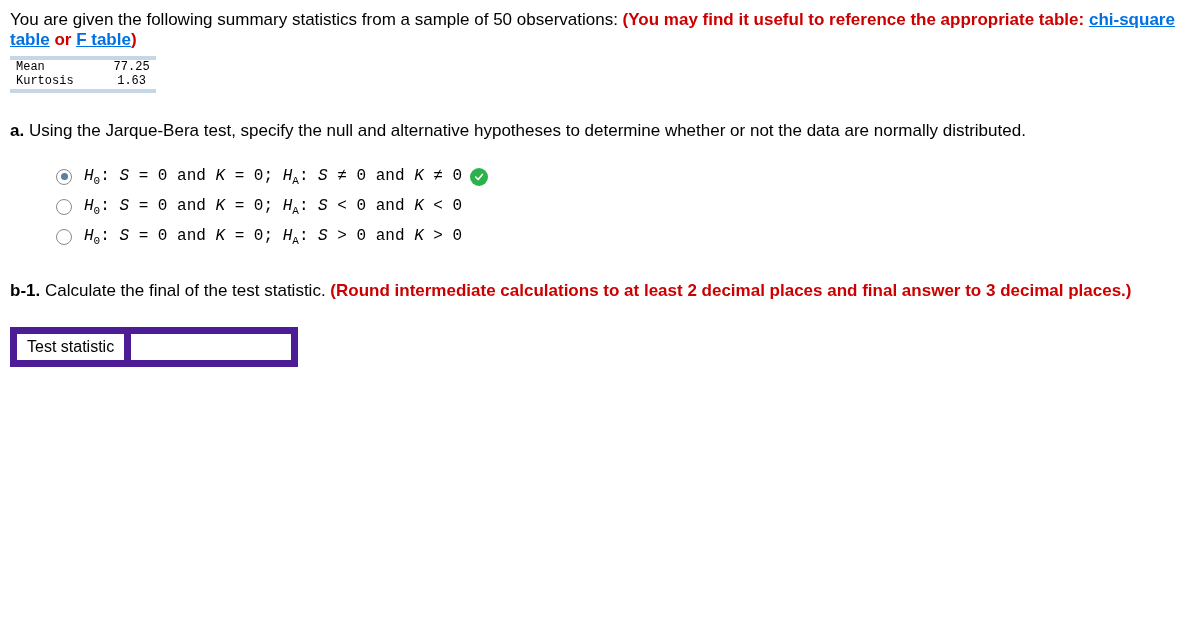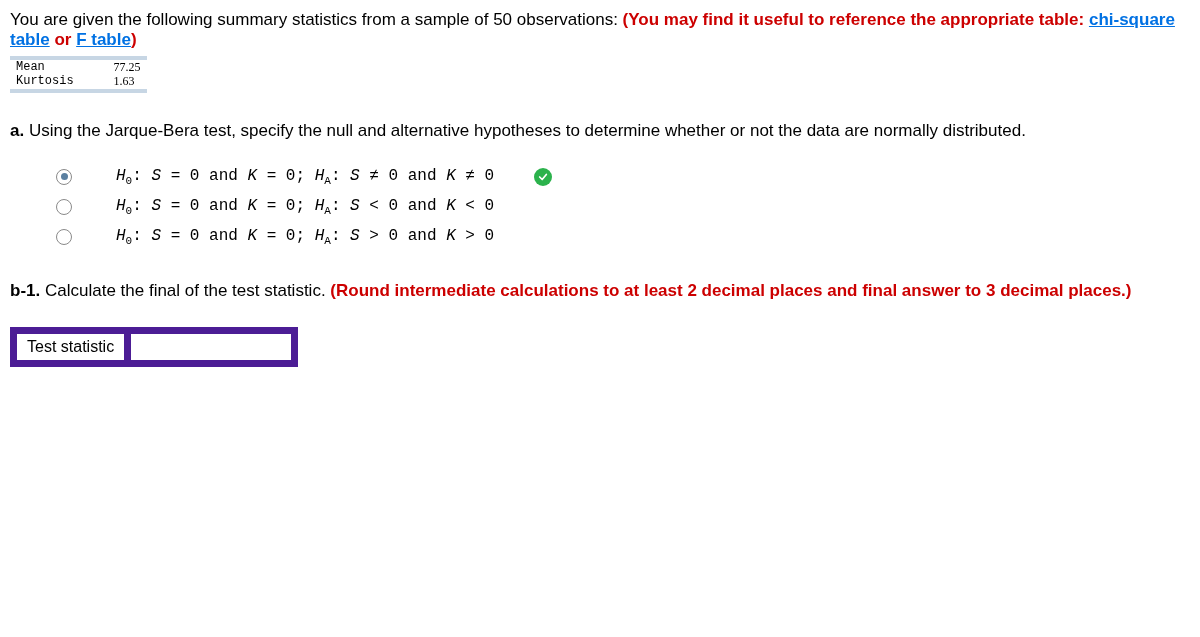--- a/index.html
+++ b/index.html
@@ -32,37 +32,35 @@
       border-bottom: 4px solid #c7d6e4;
     }
     .stats-table td {
       padding: 0 6px;
       line-height: 1.2;
     }
     .stats-table td.label {
       white-space: nowrap;
     }
     .stats-table td.value {
-      text-align: left;
+      text-align: center;
       padding-left: 34px;
-      font-family: Liberation Serif, serif;
     }
     .question {
       margin: 0 0 26px 0;
     }
     .options {
       margin: 24px 0 34px 46px;
     }
     .option-row {
       display: flex;
       align-items: center;
       margin-bottom: 10px;
       font-family: "Courier New", monospace;
       font-size: 16px;
-      gap: 32px;
     }
     .radio {
       width: 14px;
       height: 14px;
       border: 1.5px solid #8a8a8a;
       border-radius: 50%;
       margin-right: 12px;
       display: inline-flex;
       align-items: center;
       justify-content: center;

